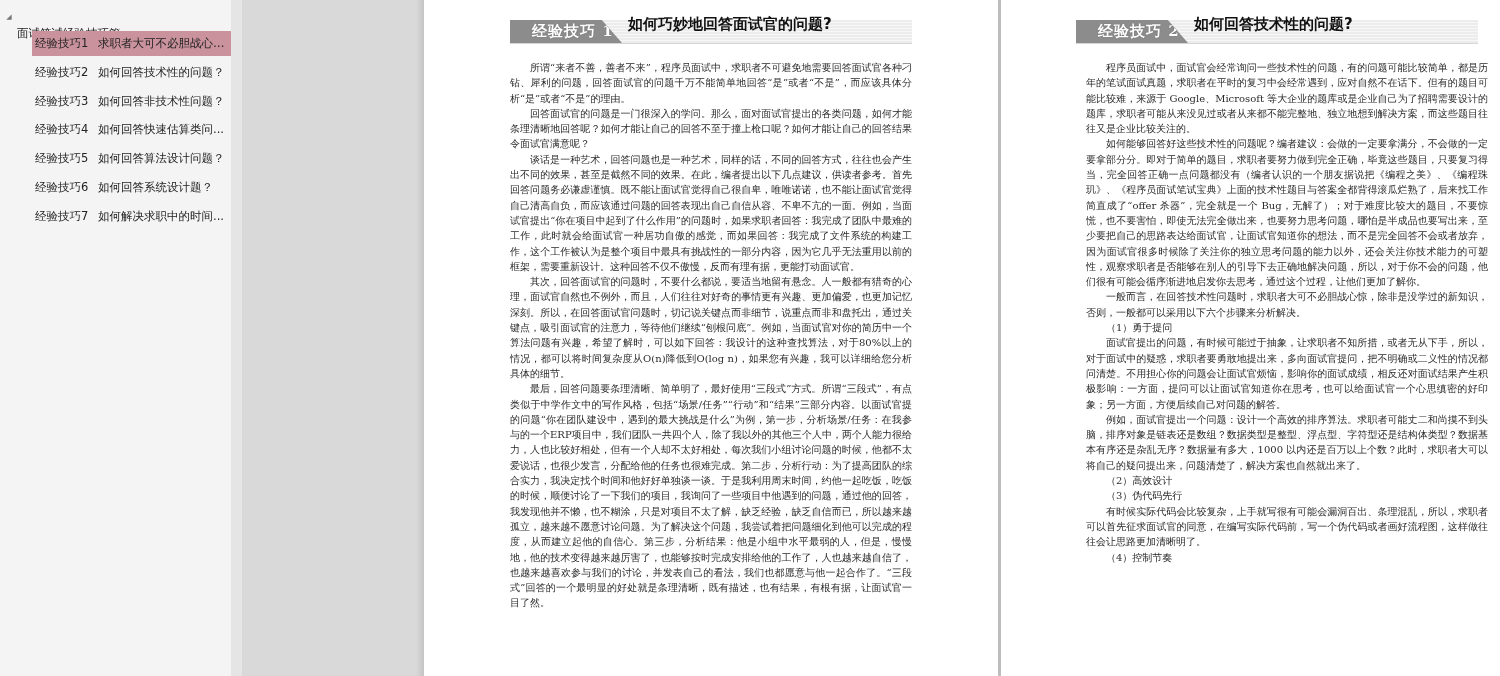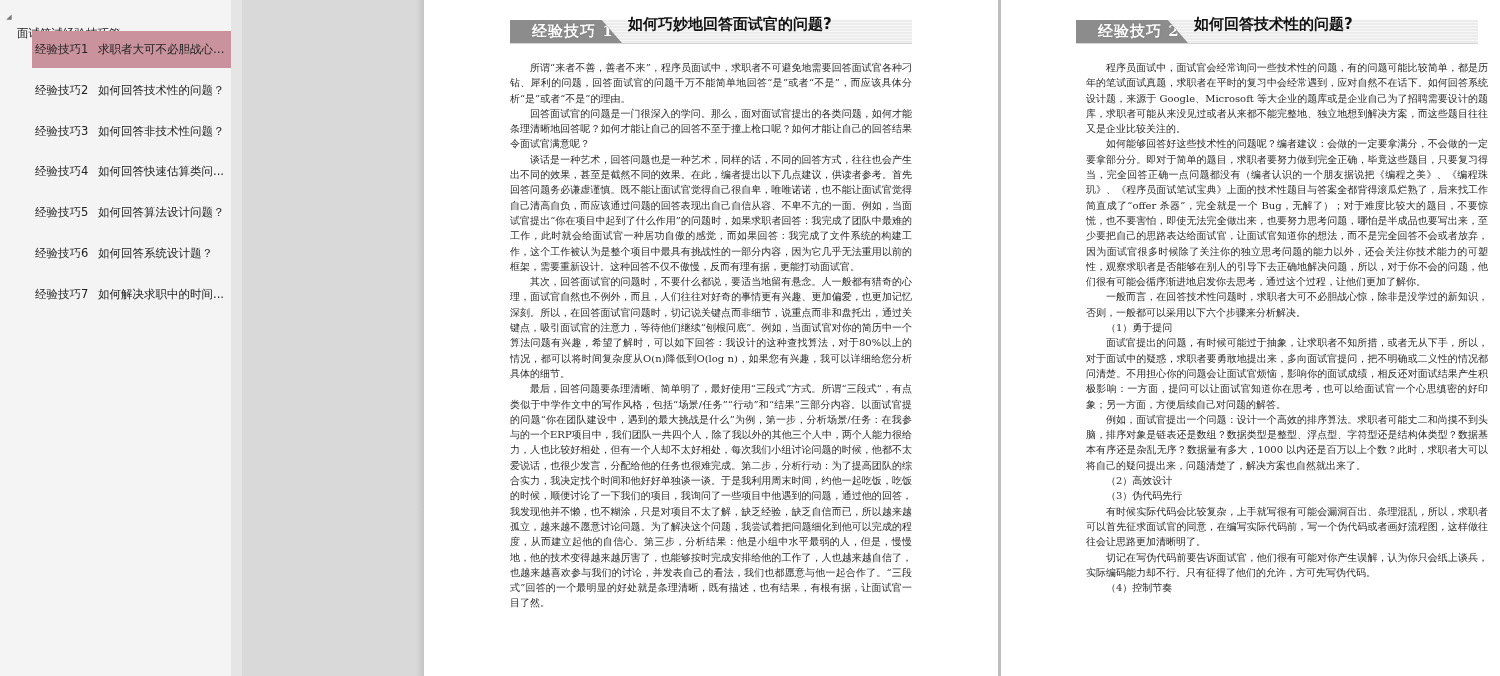--- a/index.html
+++ b/index.html
@@ -21,21 +21,21 @@
     position:absolute; left:0; top:6px; height:22px; width:231px;
     display:flex; align-items:center;
     font-size:11.5px; color:#222;
   }
   .tree-toggle {
     width:16px; text-align:center; font-size:7px; color:#777; margin-left:1px;
   }
   .tree-root-label { margin-left:0px; white-space:nowrap;margin-top:32px; }
   .tree-items { position:absolute; left:32px; top:31px; width:199px; }
   .tree-item {
-    height:37px; margin-bottom:3.8px; display:flex; align-items:center;
+    height:25px; margin-bottom:3.8px; display:flex; align-items:center;
     font-size:11.5px; color:#222; white-space:nowrap; overflow:hidden;
     padding-left:3px; box-sizing:border-box; cursor:pointer;
   }
   .tree-item.selected { background:#c9929c; }
   .tree-item .num { width:63px; flex:none; }
   .tree-item .title { overflow:hidden; text-overflow:ellipsis; white-space:nowrap; padding-right:6px; }
 
   
   .page-shadow-l {
     position:absolute; left:416px; top:0; width:8px; height:676px;
@@ -138,25 +138,24 @@
 </div>
 
 <div class="page-gap"></div>
 
 <div class="page right">
   <div class="heading-bar">
     <div class="heading-tag">经验技巧 2</div>
     <div class="heading-title">如何回答技术性的问题?</div>
   </div>
   <div class="body-text">
-    <p>程序员面试中，面试官会经常询问一些技术性的问题，有的问题可能比较简单，都是历年的笔试面试真题，求职者在平时的复习中会经常遇到，应对自然不在话下。如何回答系统设计题，来源于 Google、Microsoft 等大企业的题库或是企业自己为了招聘需要设计的题库，求职者可能从来没见过或者从来都不能完整地、独立地想到解决方案，而这些题目往往又是企业比较关注的。</p>
+    <p>程序员面试中，面试官会经常询问一些技术性的问题，有的问题可能比较简单，都是历年的笔试面试真题，求职者在平时的复习中会经常遇到，应对自然不在话下。但有的题目可能比较难，来源于 Google、Microsoft 等大企业的题库或是企业自己为了招聘需要设计的题库，求职者可能从来没见过或者从来都不能完整地、独立地想到解决方案，而这些题目往往又是企业比较关注的。</p>
     <p>如何能够回答好这些技术性的问题呢？编者建议：会做的一定要拿满分，不会做的一定要拿部分分。即对于简单的题目，求职者要努力做到完全正确，毕竟这些题目，只要复习得当，完全回答正确一点问题都没有（编者认识的一个朋友据说把《编程之美》、《编程珠玑》、《程序员面试笔试宝典》上面的技术性题目与答案全都背得滚瓜烂熟了，后来找工作简直成了“offer 杀器”，完全就是一个 Bug，无解了）；对于难度比较大的题目，不要惊慌，也不要害怕，即使无法完全做出来，也要努力思考问题，哪怕是半成品也要写出来，至少要把自己的思路表达给面试官，让面试官知道你的想法，而不是完全回答不会或者放弃，因为面试官很多时候除了关注你的独立思考问题的能力以外，还会关注你技术能力的可塑性，观察求职者是否能够在别人的引导下去正确地解决问题，所以，对于你不会的问题，他们很有可能会循序渐进地启发你去思考，通过这个过程，让他们更加了解你。</p>
     <p>一般而言，在回答技术性问题时，求职者大可不必胆战心惊，除非是没学过的新知识，否则，一般都可以采用以下六个步骤来分析解决。</p>
     <p class="sub">（1）勇于提问</p>
     <p>面试官提出的问题，有时候可能过于抽象，让求职者不知所措，或者无从下手，所以，对于面试中的疑惑，求职者要勇敢地提出来，多向面试官提问，把不明确或二义性的情况都问清楚。不用担心你的问题会让面试官烦恼，影响你的面试成绩，相反还对面试结果产生积极影响：一方面，提问可以让面试官知道你在思考，也可以给面试官一个心思缜密的好印象；另一方面，方便后续自己对问题的解答。</p>
     <p>例如，面试官提出一个问题：设计一个高效的排序算法。求职者可能丈二和尚摸不到头脑，排序对象是链表还是数组？数据类型是整型、浮点型、字符型还是结构体类型？数据基本有序还是杂乱无序？数据量有多大，1000 以内还是百万以上个数？此时，求职者大可以将自己的疑问提出来，问题清楚了，解决方案也自然就出来了。</p>
     <p class="sub">（2）高效设计</p>
     <p class="sub">（3）伪代码先行</p>
     <p>有时候实际代码会比较复杂，上手就写很有可能会漏洞百出、条理混乱，所以，求职者可以首先征求面试官的同意，在编写实际代码前，写一个伪代码或者画好流程图，这样做往往会让思路更加清晰明了。</p>
-    <p>切记在写伪代码前要告诉面试官，他们很有可能对你产生误解，认为你只会纸上谈兵，实际编码能力却不行。只有征得了他们的允许，方可先写伪代码。</p>
     <p class="sub">（4）控制节奏</p>
   </div>
 </div>
 
 </body></html>

